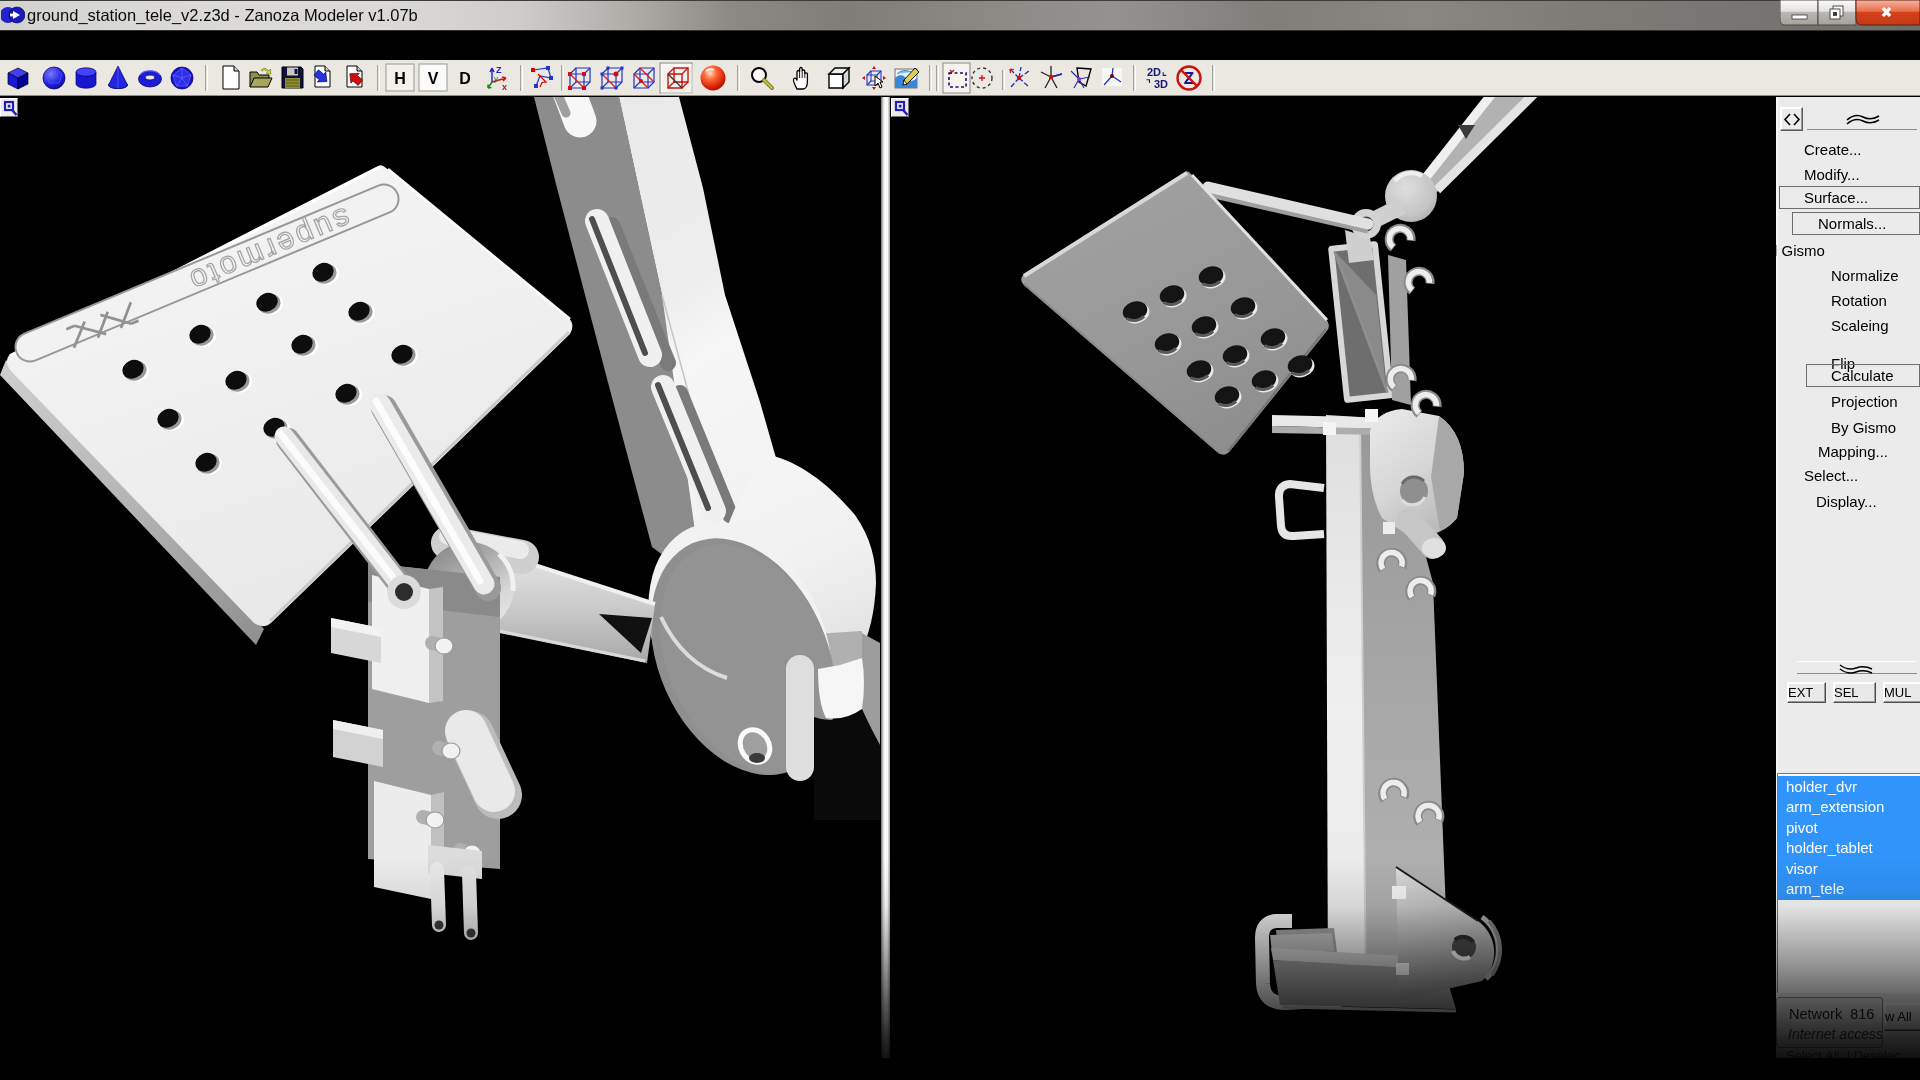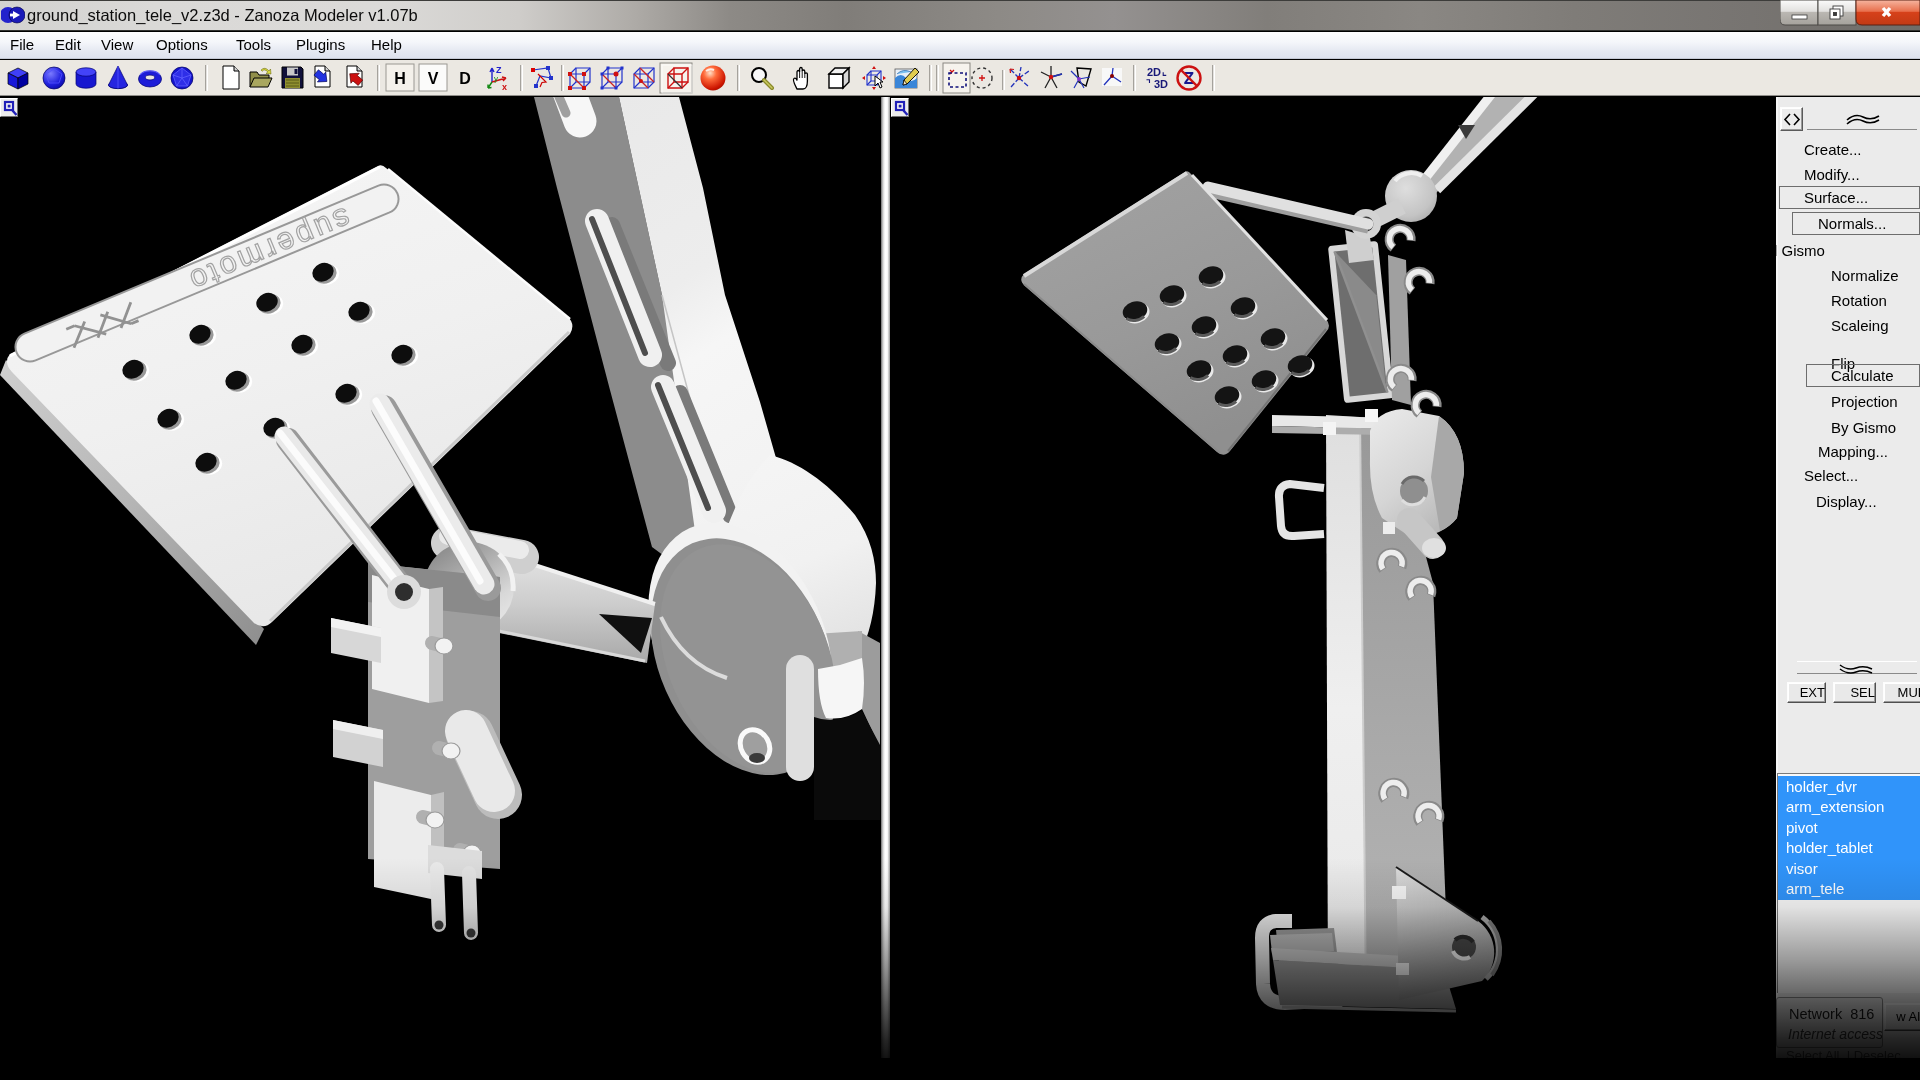--- a/index.html
+++ b/index.html
@@ -21,21 +21,21 @@
 
 #vpL { left:0; top:97px; width:881px; height:961px; background:#000; }
 #vpR { left:890px; top:97px; width:886px; height:961px; background:#000; }
 #divider { left:881px; top:97px; width:9px; height:963px;
   background:linear-gradient(to right,#6d6d6d 0%,#d2d2d2 22%,#ffffff 45%,#fdfdfd 70%,#999999 100%); }
 .vpbtn { width:18px; height:19px; background:#ececec; border:1px solid #fff; border-right-color:#6f6f6f; border-bottom-color:#6f6f6f; }
 
 #panel { left:1776px; top:97px; width:144px; height:983px; background:#ebebeb; border-left:2px solid #f6f6f6; }
 .pitem { position:absolute; font-size:15px; color:#000; white-space:nowrap;margin-left:20px; }
 .pbox { position:absolute; border:1px solid #6d6d6d; }
-.btn3d { position:absolute; background:#e9e9e9; border:1px solid; border-color:#fdfdfd #4f4f4f #4f4f4f #fdfdfd; box-shadow:inset -1px -1px 0 #9a9a9a, inset 1px 1px 0 #ffffff; font-size:13px; color:#000; text-align:right; }
+.btn3d { position:absolute; background:#e9e9e9; border:1px solid; border-color:#fdfdfd #4f4f4f #4f4f4f #fdfdfd; box-shadow:inset -1px -1px 0 #9a9a9a, inset 1px 1px 0 #ffffff; font-size:13px; color:#000; text-align:left; }
 
 #listbox { left:1777px; top:773px; width:143px; height:220px; background:#f8f8f8; border-top:1px solid #7a7a7a; border-left:1px solid #7a7a7a; }
 #listsel { position:absolute; left:0; top:2px; width:143px; height:124px; background:#3094fa; }
 #listsel div { position:absolute; left:8px; font-size:15px; color:#fff; white-space:nowrap; }
 
 #bottomstrip { left:0; top:1058px; width:1920px; height:22px; background:#000; }
 #dim { left:0; top:858px; width:1920px; height:222px; pointer-events:none;
   background:linear-gradient(to bottom, rgba(0,0,0,0) 0%, rgba(0,0,0,0.09) 22%, rgba(0,0,0,0.38) 46%, rgba(0,0,0,0.65) 66%, rgba(0,0,0,0.85) 82%, rgba(0,0,0,0.96) 94%, #000 100%); }
 #tooltip { left:1776px; top:997px; width:107px; height:51px; overflow:hidden; background:#e4e4e4; border:1px solid #8a8a8a; border-radius:3px; }
 </style>
@@ -70,29 +70,20 @@
     <path d="M76,0 L140,0 L140,25 L82,25 Q76,25 76,19 Z" fill="url(#wbtnR)" stroke="#5a2013" stroke-width="1"></path>
     <rect x="12" y="15" width="15" height="4" fill="#fff" stroke="#3a3a3a" stroke-width="0.8"></rect>
     <g stroke="#3a3a3a" stroke-width="0.9" fill="#fff">
       <rect x="53" y="6" width="10" height="10"></rect>
         <rect x="50" y="9" width="10" height="10"></rect>
         <rect x="53.5" y="12.5" width="3" height="3" fill="#3a3a3a"></rect>
     </g>
     <path d="M103,8 L110,16 M110,8 L103,16" stroke="#fff" stroke-width="3.4"></path>
     <path d="M101,7 L111,17 M111,7 L101,17" stroke="#692a1a" stroke-width="0.01"></path>
   </svg>
-  <div id="menubar" class="abs">
-    <span style="left:10px">File</span>
-    <span style="left:55px">Edit</span>
-    <span style="left:101px">View</span>
-    <span style="left:156px">Options</span>
-    <span style="left:236px">Tools</span>
-    <span style="left:296px">Plugins</span>
-    <span style="left:371px">Help</span>
-  </div>
   <div id="toolbar" class="abs"><svg width="1920" height="36" viewBox="0 0 1920 36">
 <defs>
 <radialGradient id="gbs" cx="0.35" cy="0.3" r="0.9">
             <stop offset="0" stop-color="#7a7aff"></stop>
             <stop offset="0.55" stop-color="#2020dd"></stop>
             <stop offset="1" stop-color="#000090"></stop>
           </radialGradient>
 <radialGradient id="grs" cx="0.38" cy="0.3" r="0.85">
             <stop offset="0" stop-color="#ffe0c8"></stop>
             <stop offset="0.3" stop-color="#ff6a3a"></stop>

